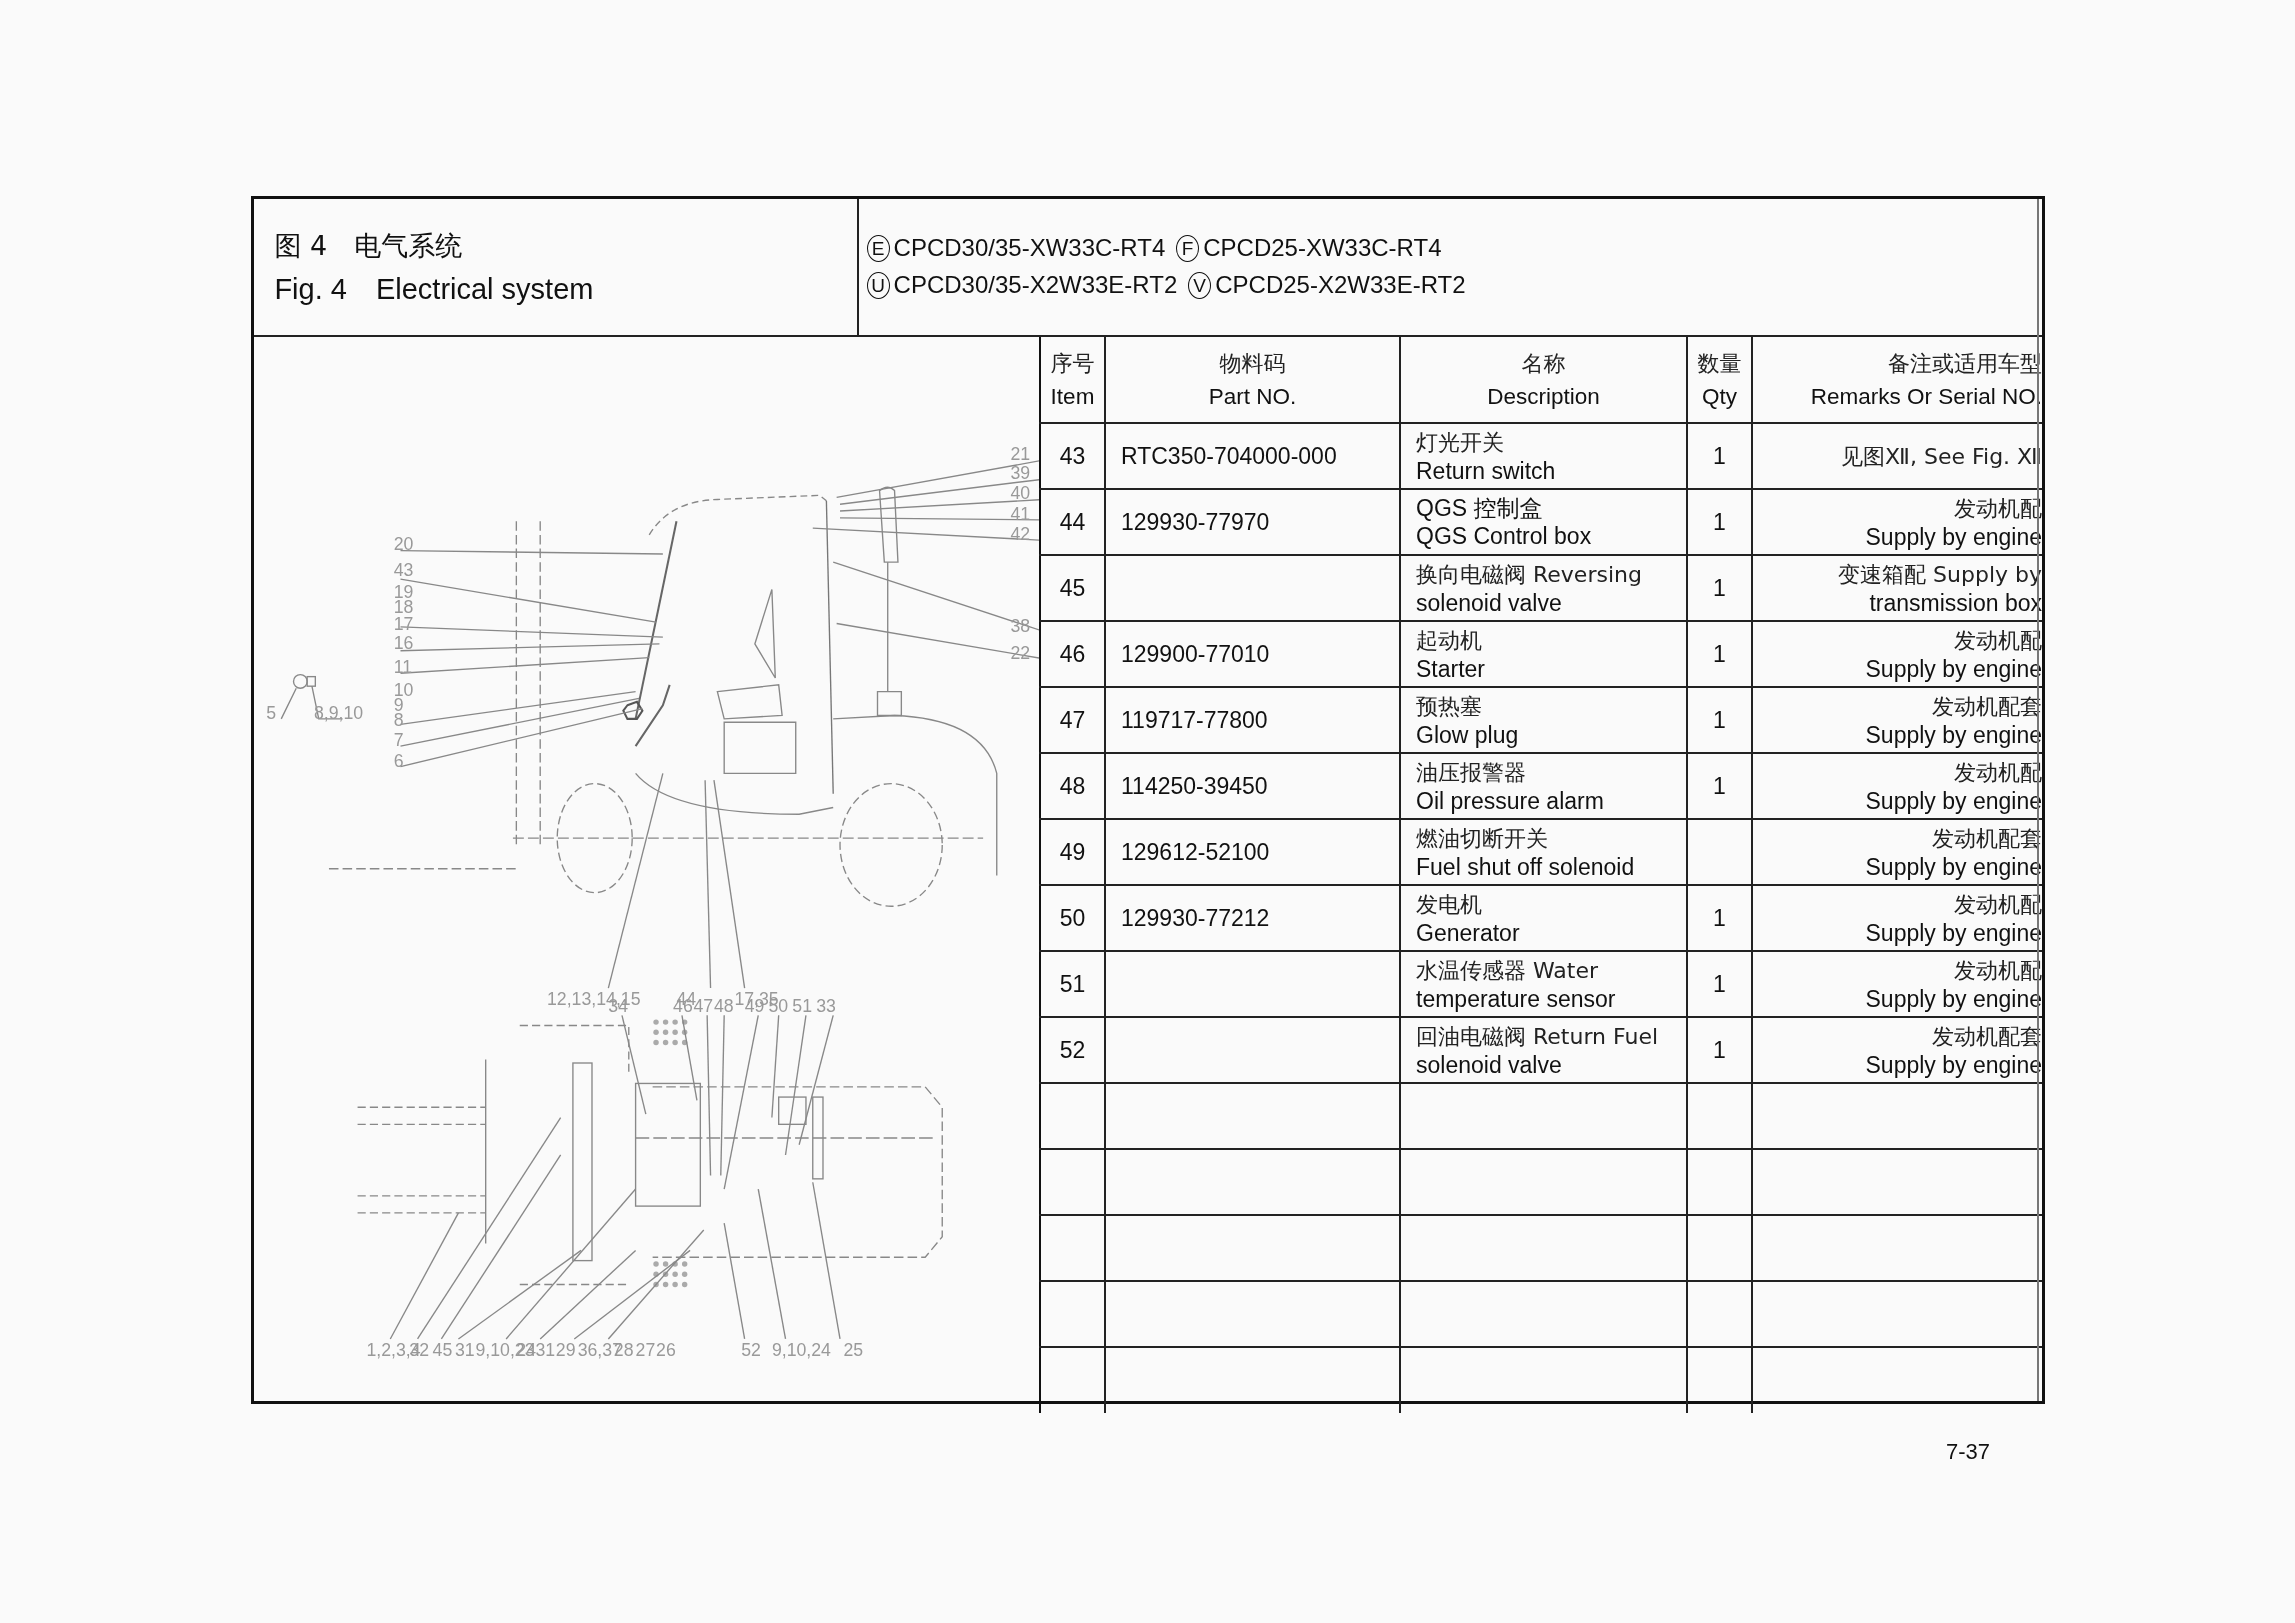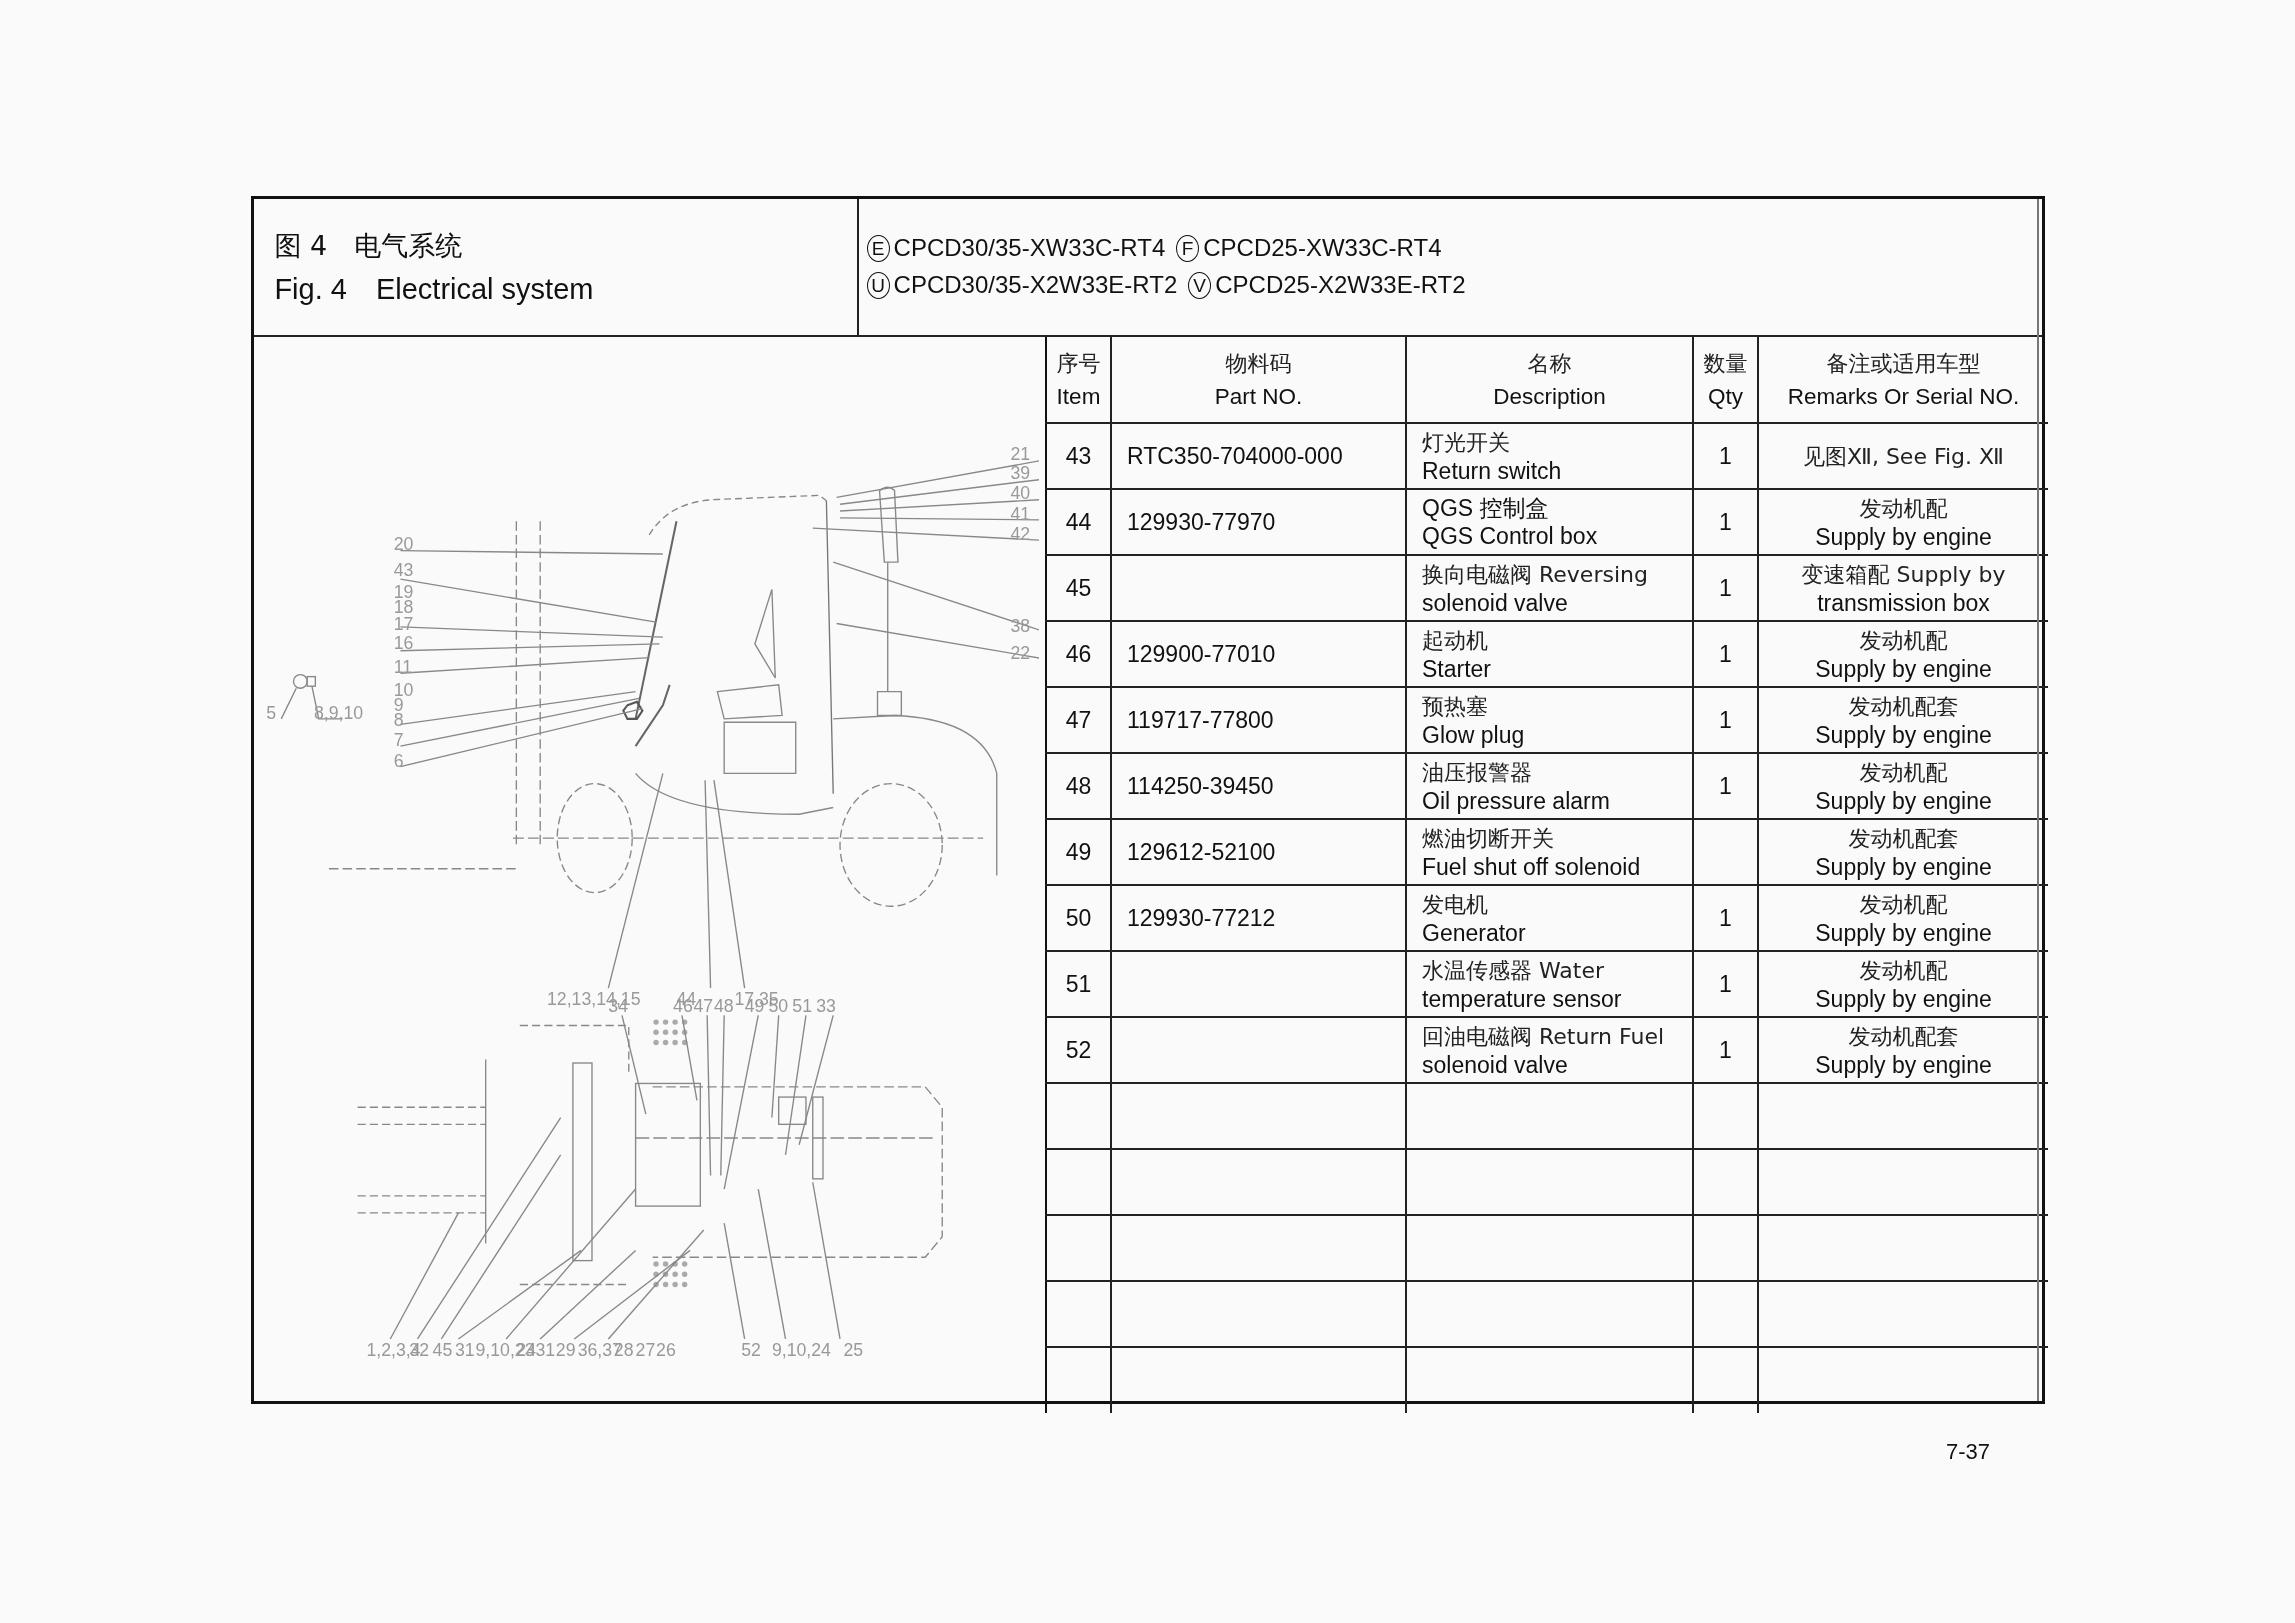--- a/index.html
+++ b/index.html
@@ -34,32 +34,31 @@
     font-size:19px; box-sizing:border-box; line-height:1;
   }
   .model-text { margin-right:6.8px; }
 
   .diagram-area { position:absolute; left:0; top:138px; width:785px; height:1067px; }
   .diagram-area svg { position:absolute; left:0; top:0; }
 
   table.parts {
     position:absolute; left:785px; top:138px; border-collapse:collapse; table-layout:fixed;
     width:1002px;
-    margin-left:6px;
   }
   table.parts td, table.parts th {
     border:2px solid #222; padding:0; box-sizing:border-box; vertical-align:middle; font-weight:normal;
   }
   table.parts th { height:86px; font-size:22.5px; line-height:33px; text-align:center; }
   table.parts th .cn { font-family:"DejaVu Sans", sans-serif; font-size:22px; color:#222; }
   table.parts td { height:66px; font-size:23px; line-height:28px; }
   table.parts tr:first-child th { border-top:none; }
   table.parts tr th:first-child, table.parts tr td:first-child { border-left:2px solid #111; }
   table.parts tr:last-child td { border-bottom:none; }
-  table.parts tr th:last-child, table.parts tr td:last-child { border-right:none; }
+  table.parts tr th:last-child, table.parts tr td:last-child { border-right:none;text-align:right; }
   .c-item { text-align:center; }
   .c-part { padding-left:15px !important; }
   .c-desc { padding-left:15px !important; }
   .c-qty { text-align:center; }
   .c-rem { text-align:center;border-radius:32px; }
   .cn-txt { font-family:"DejaVu Sans", sans-serif; font-size:22px; color:#222; }
   .page-num { position:absolute; left:1946px; top:1439px; font-size:22px; }
   .lbl { font-family:"Liberation Sans", sans-serif; font-size:26px; fill:#999; }
 </style>
 </head>

